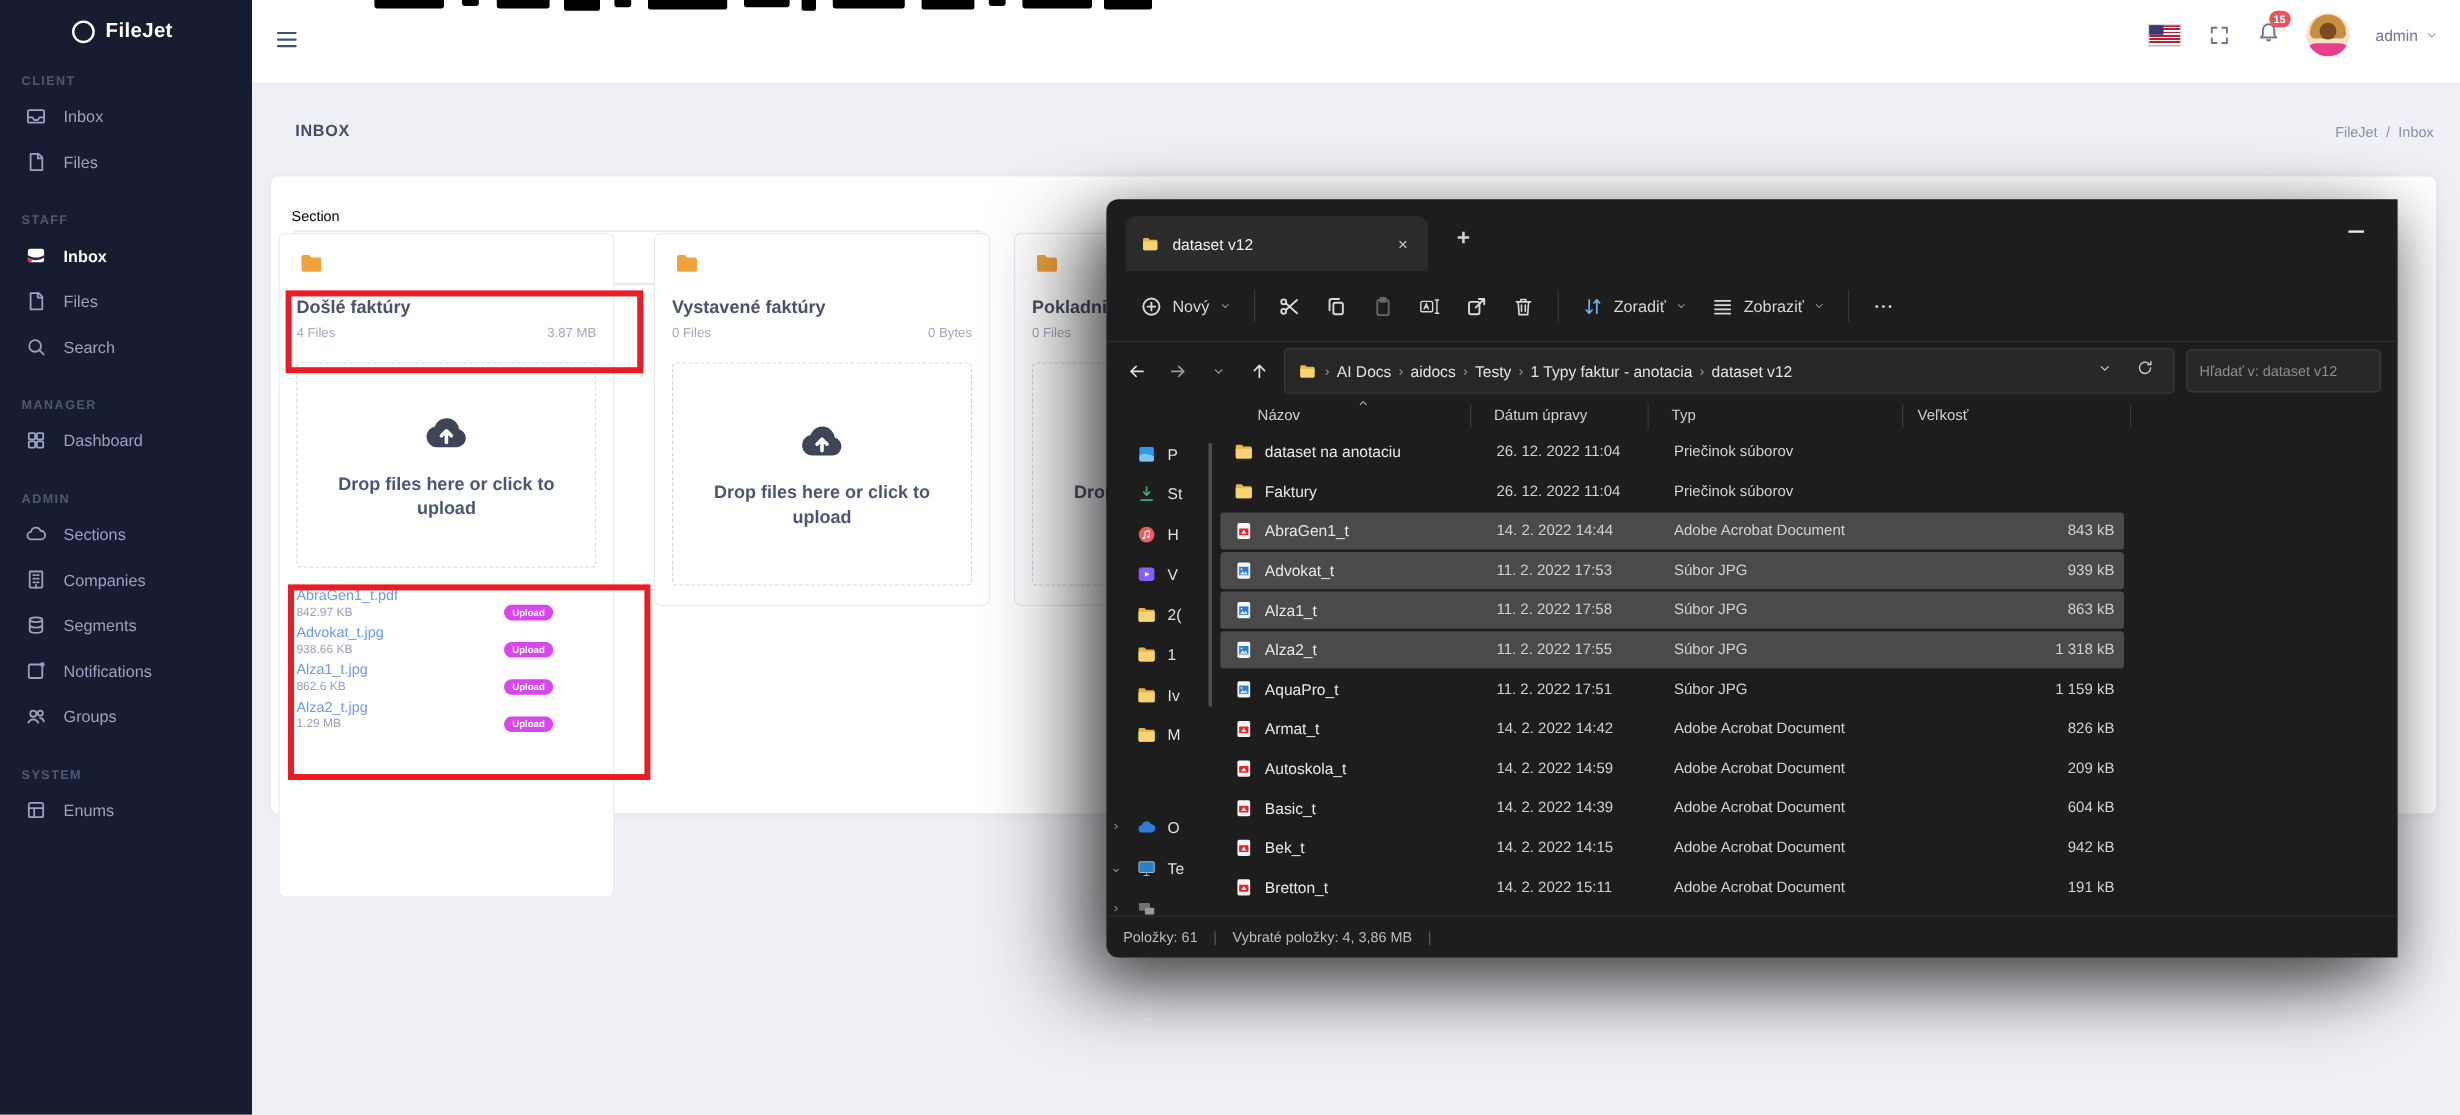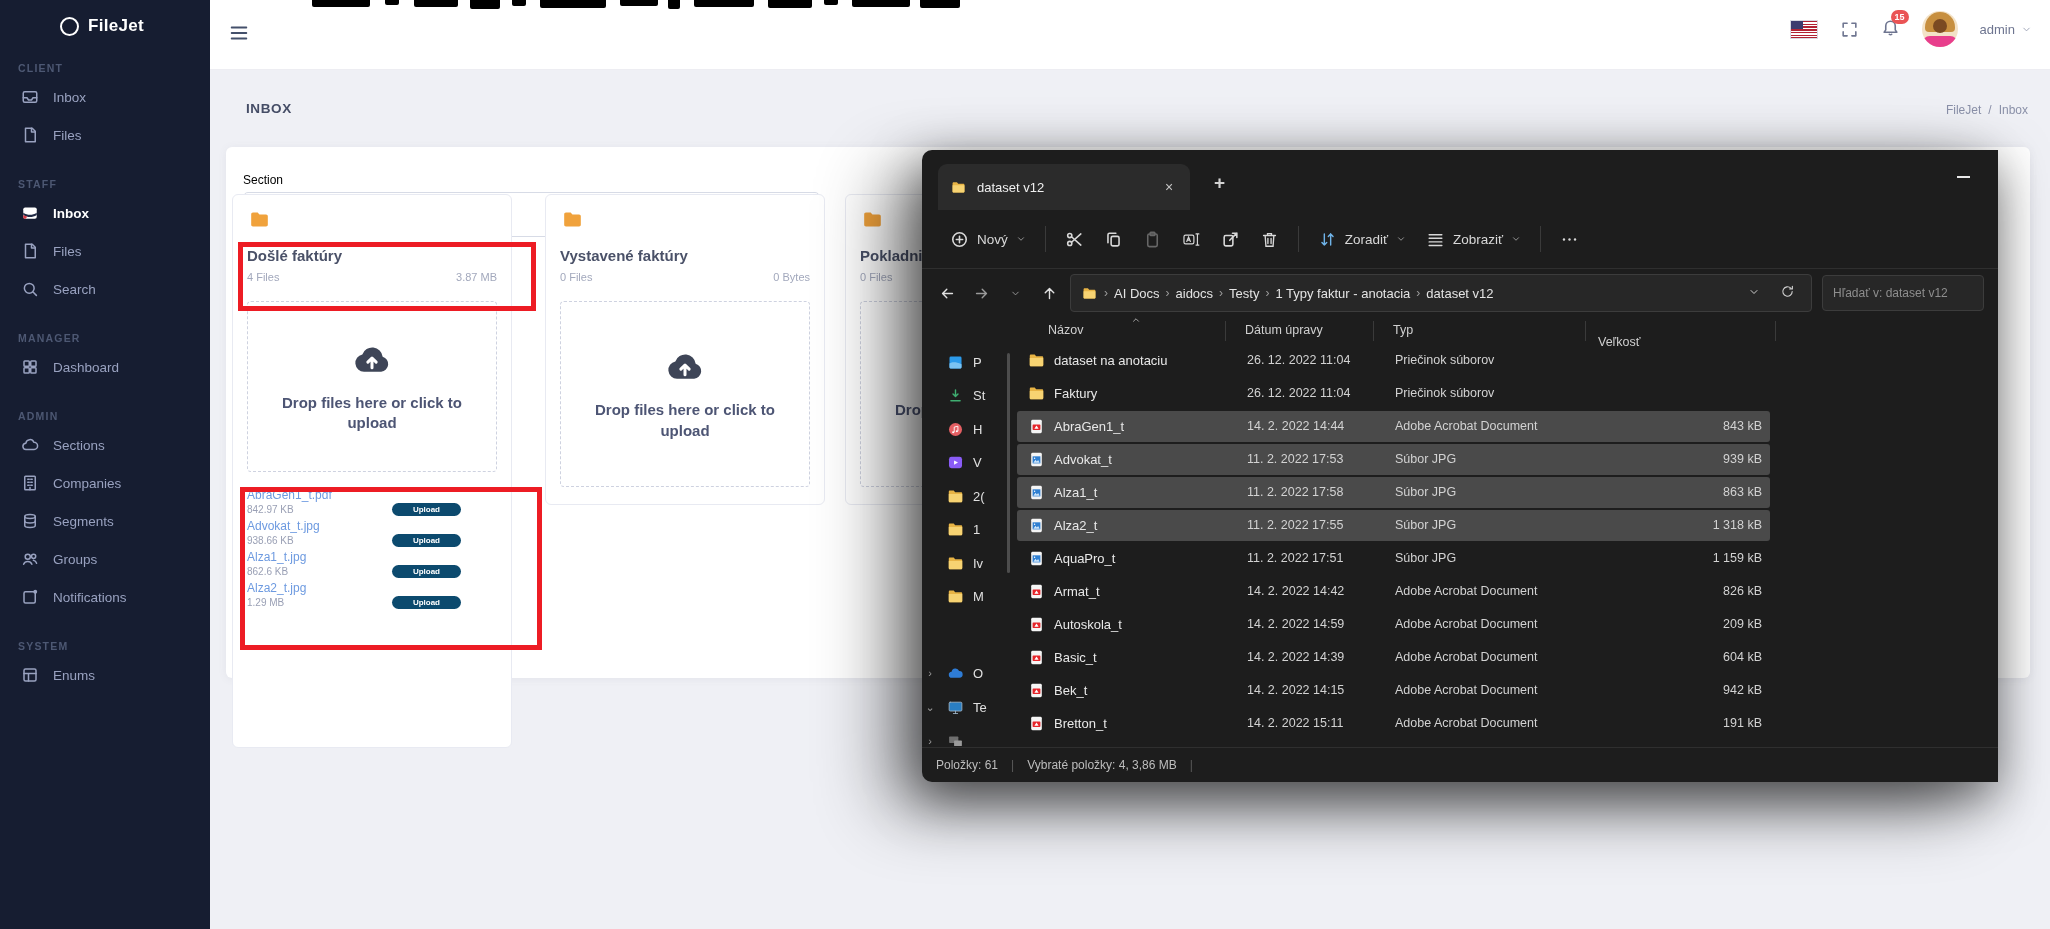--- a/index.html
+++ b/index.html
@@ -54,30 +54,30 @@
   .card .ctitle{margin-top:13px;font-size:15px;font-weight:bold;color:#4a5168}
   .card .cmeta{margin-top:7px;display:flex;justify-content:space-between;font-size:11px;color:#a2a8bc}
   .dropzone{margin-top:18px;border:1.5px dashed #ced2e0;border-radius:4px;display:flex;flex-direction:column;
             align-items:center;justify-content:center;gap:13px}
   .dropzone .ic{width:46px;height:40px}
   .dz-text{width:205px;text-align:center;font-size:15px;font-weight:bold;color:#4d5574;line-height:1.35}
   .uplist{margin-top:16px;width:214px}
   .upname{font-size:12px;color:#6d9ae0;line-height:15px}
   .uprow{display:flex;justify-content:space-between;align-items:center;height:13px;margin-bottom:3px}
   .upsize{font-size:10px;color:#9aa0b5}
-  .upbadge{background:#0c4a6e;color:#fff;font-size:8px;font-weight:bold;border-radius:7px;padding:2px 21px}
+  .upbadge{background:#d946ef;color:#fff;font-size:8px;font-weight:bold;border-radius:7px;padding:2px 7px}
 
   .redrect{position:absolute;border:5px solid #ed1c24;z-index:3}
   .rr1{left:238px;top:242px;width:288px;height:59px}
   .rr2{left:240px;top:487px;width:292px;height:153px}
 
   .frag{position:absolute;top:0;background:#000;z-index:6;border-radius:0 0 2px 2px}
 
   
-  .explorer{position:absolute;left:922px;top:150px;width:1076px;height:632px;background:#1d1d1d;
+  .explorer{position:absolute;left:922px;top:166px;width:1076px;height:632px;background:#1d1d1d;
             border-radius:10px 0 0 10px;z-index:5;
             box-shadow:-35px 25px 70px rgba(0,0,0,.45),0 15px 50px rgba(0,0,0,.5);color:#e6e6e6}
   .tabstrip{position:relative;height:60px;border-radius:10px 0 0 0}
   .tab{position:absolute;left:16px;top:14px;width:252px;height:46px;background:#2b2b2b;border-radius:9px 9px 0 0;
        display:flex;align-items:center;gap:10px;padding:0 12px;box-sizing:border-box}
   .tab .ic{width:17px;height:15px}
   .tab-title{font-size:13px;color:#f0f0f0}
   .tab-close{margin-left:auto;color:#c6c6c6;font-size:14px;width:18px;text-align:center}
   .newtab{position:absolute;left:292px;top:22px;color:#d2d2d2;font-size:19px;font-weight:bold}
   .minbar{position:absolute;right:28px;top:26px;width:13px;height:2px;background:#e8e8e8}
@@ -222,36 +222,36 @@
             <ellipse cx="12" cy="6" rx="7" ry="2.6"></ellipse>
             <path d="M5 6v12c0 1.4 3.1 2.6 7 2.6s7-1.2 7-2.6V6"></path>
             <path d="M5 12c0 1.4 3.1 2.6 7 2.6s7-1.2 7-2.6"></path>
           </svg>
         </span>
         <span>Segments</span>
       </div>
       <div class="sb-item">
         <span class="ic" style="width: 18px; height: 18px;">
           <svg viewBox="0 0 24 24" fill="none" stroke="currentColor" stroke-width="2" stroke-linecap="round" stroke-linejoin="round">
+            <rect x="4" y="5" width="15" height="15" rx="2"></rect>
+            <circle cx="19" cy="5" r="2.6" fill="currentColor" stroke="none"></circle>
+          </svg>
+        </span>
+        <span>Notifications</span>
+      </div>
+      <div class="sb-item">
+        <span class="ic" style="width: 18px; height: 18px;">
+          <svg viewBox="0 0 24 24" fill="none" stroke="currentColor" stroke-width="2" stroke-linecap="round" stroke-linejoin="round">
             <circle cx="9" cy="9" r="3.4"></circle>
             <path d="M3.5 19a6 6 0 0 1 11 0"></path>
             <circle cx="16.8" cy="8.4" r="2.8"></circle>
             <path d="M16.5 13.7c2.2.4 3.6 1.7 4.3 4"></path>
           </svg>
         </span>
         <span>Groups</span>
-      </div>
-      <div class="sb-item">
-        <span class="ic" style="width: 18px; height: 18px;">
-          <svg viewBox="0 0 24 24" fill="none" stroke="currentColor" stroke-width="2" stroke-linecap="round" stroke-linejoin="round">
-            <rect x="4" y="5" width="15" height="15" rx="2"></rect>
-            <circle cx="19" cy="5" r="2.6" fill="currentColor" stroke="none"></circle>
-          </svg>
-        </span>
-        <span>Notifications</span>
       </div>
       <div class="sb-section">SYSTEM</div>
       <div class="sb-item">
         <span class="ic" style="width: 18px; height: 18px;">
           <svg viewBox="0 0 24 24" fill="none" stroke="currentColor" stroke-width="2" stroke-linecap="round" stroke-linejoin="round">
             <rect x="4" y="4" width="16" height="16" rx="2"></rect>
             <path d="M4 10h16M10 10v10"></path>
           </svg>
         </span>
         <span>Enums</span>
@@ -692,21 +692,21 @@
     <div class="listarea">
       <div class="lheaders" id="lheaders">
           <span class="lh" style="left: 33px;">Názov</span>
           <span class="hcaret ic">
             <svg viewBox="0 0 24 24" fill="none" stroke="currentColor" stroke-width="2" stroke-linecap="round" stroke-linejoin="round">
               <path d="M6 15l6-6 6 6"></path>
             </svg>
           </span>
           <span class="lh" style="left: 230px;">Dátum úpravy</span>
           <span class="lh" style="left: 378px;">Typ</span>
-          <span class="lh" style="left: 583px; margin-top: 12px;">Veľkosť</span>
+          <span class="lh" style="left: 583px;">Veľkosť</span>
           <span class="hsep" style="left: 210px;"></span>
           <span class="hsep" style="left: 358px;"></span>
           <span class="hsep" style="left: 570px;"></span>
           <span class="hsep" style="left: 760px;"></span>
         </div>
       <div class="rows" id="rows">
           <div class="row" style="top: 0px;">
             <span class="ic" style="width: 17px; height: 17px;">
               <svg viewBox="0 0 24 24">
                 <path d="M2.5 5.5c0-1 .8-1.8 1.8-1.8h5.2l2 2.2h8.2c1 0 1.8.8 1.8 1.8v10.5c0 1-.8 1.8-1.8 1.8H4.3c-1 0-1.8-.8-1.8-1.8z" fill="#e8b445"></path>

